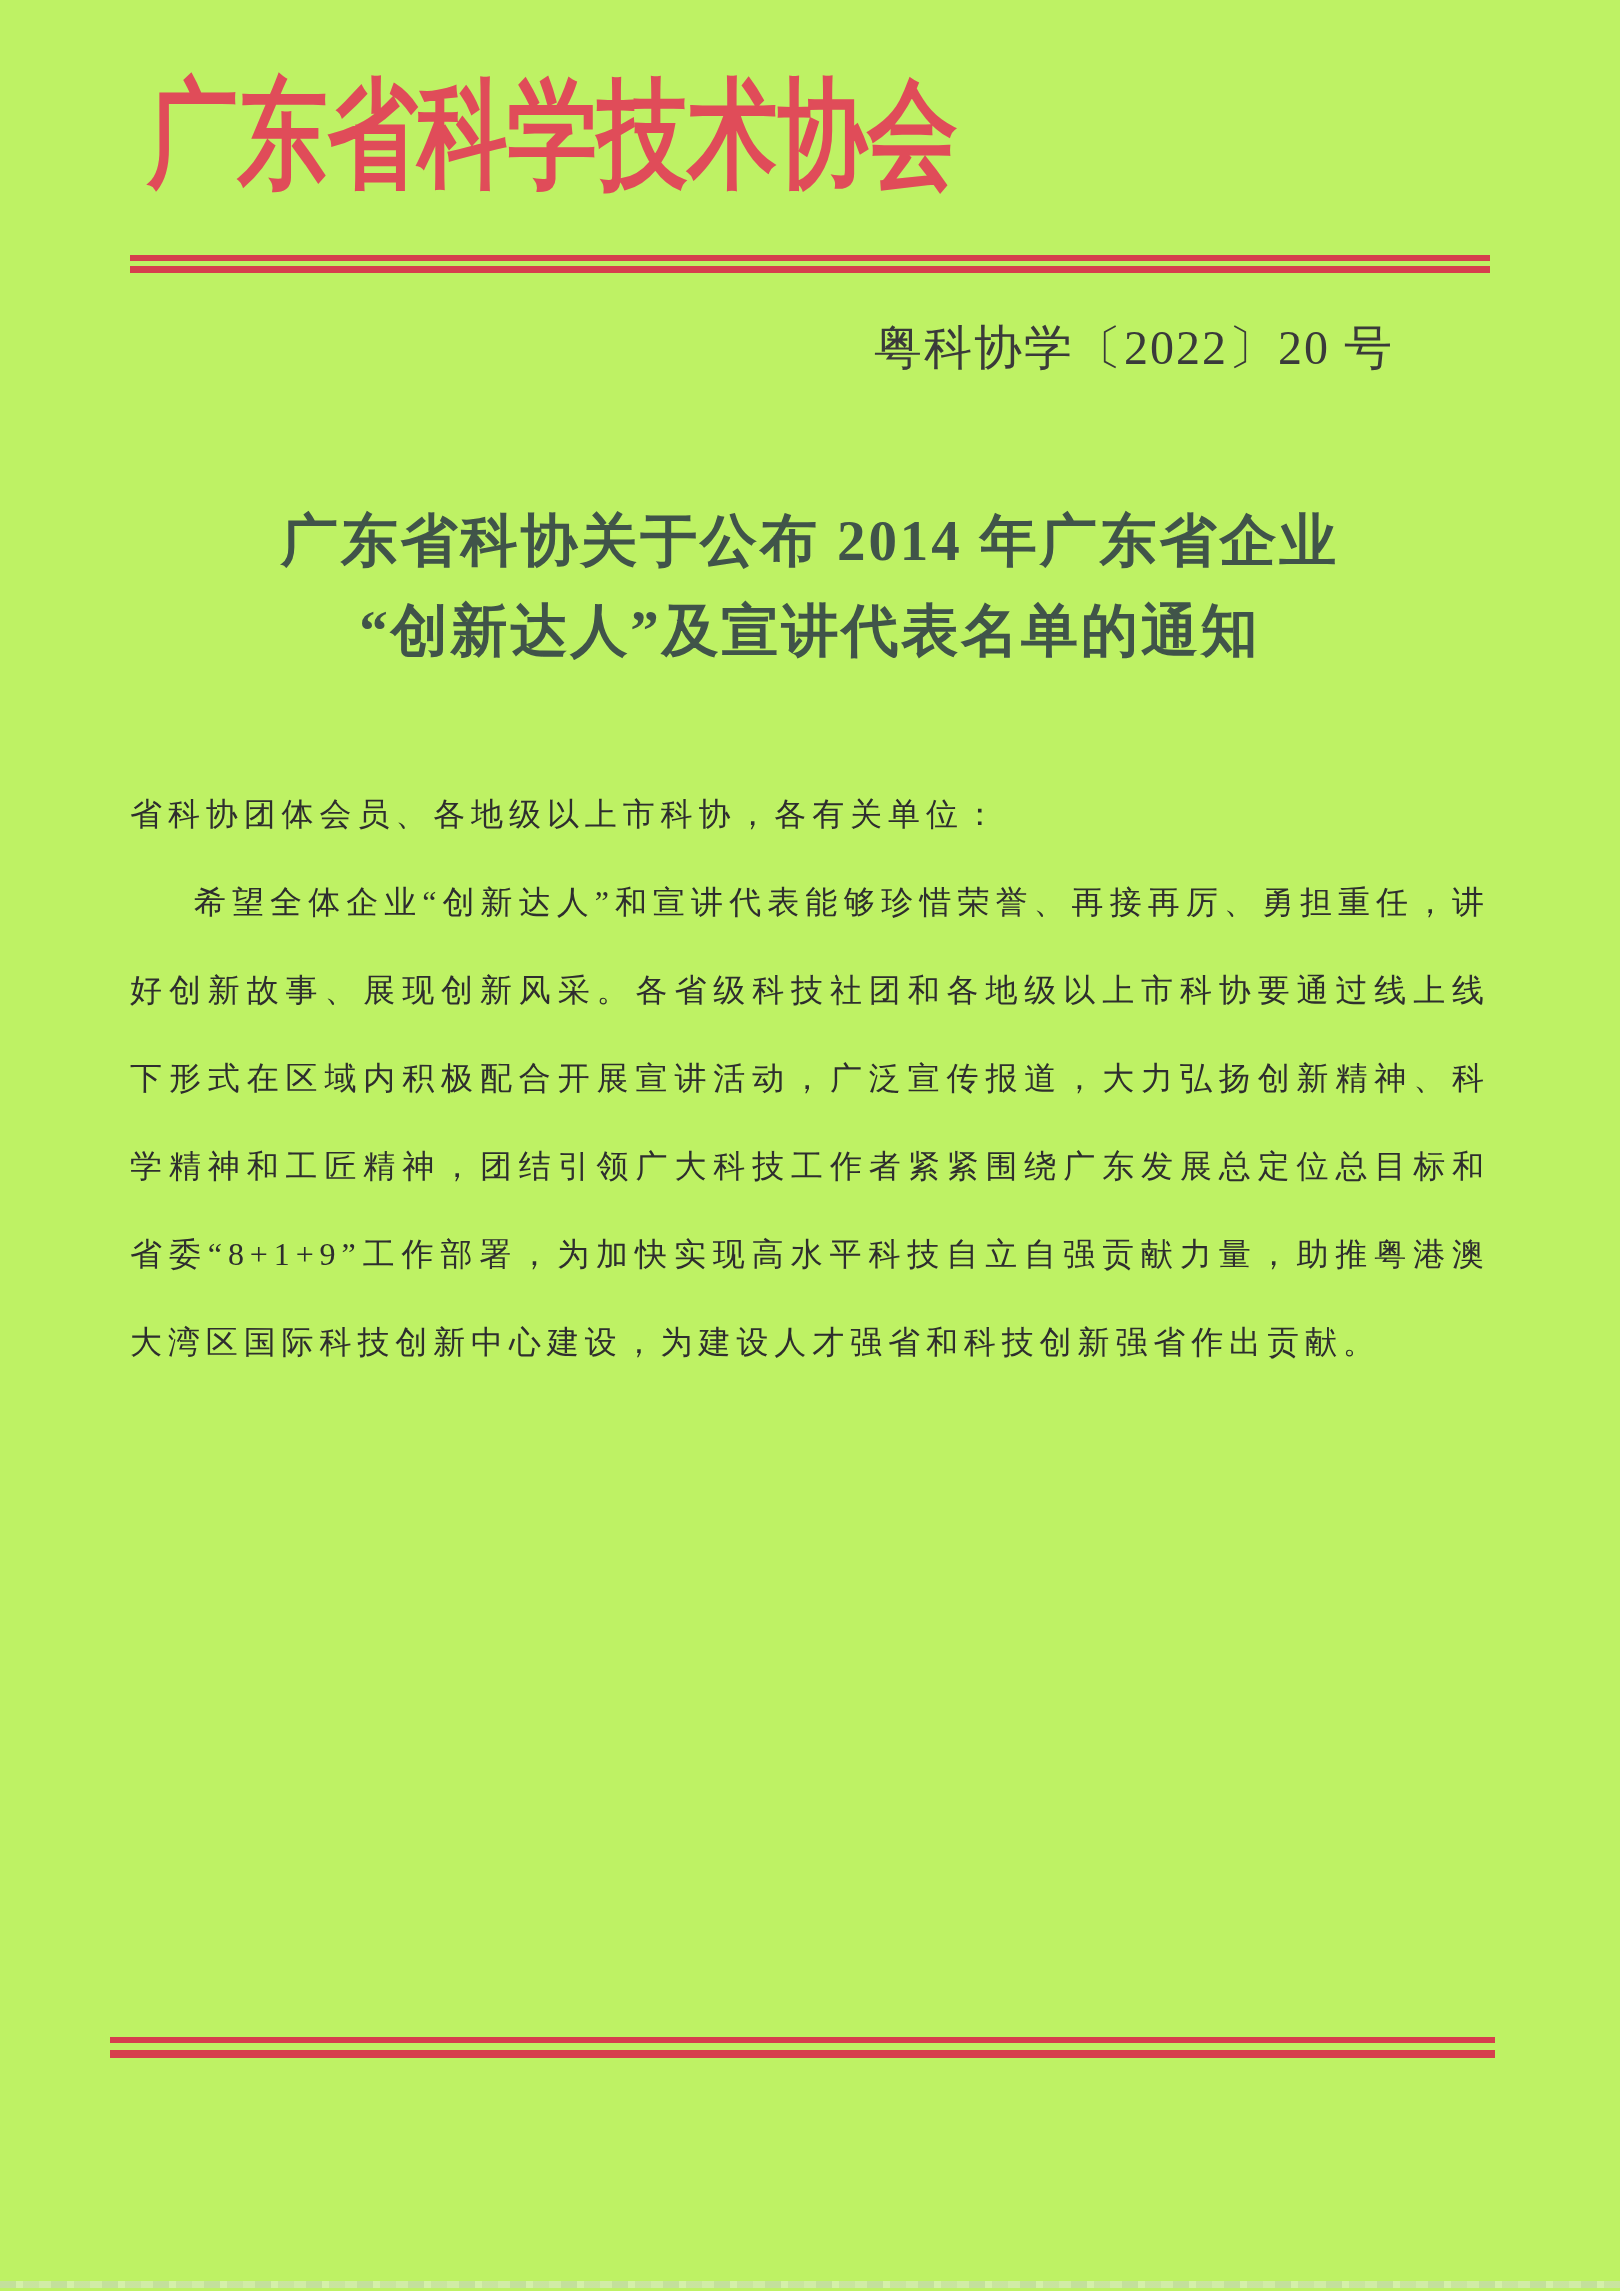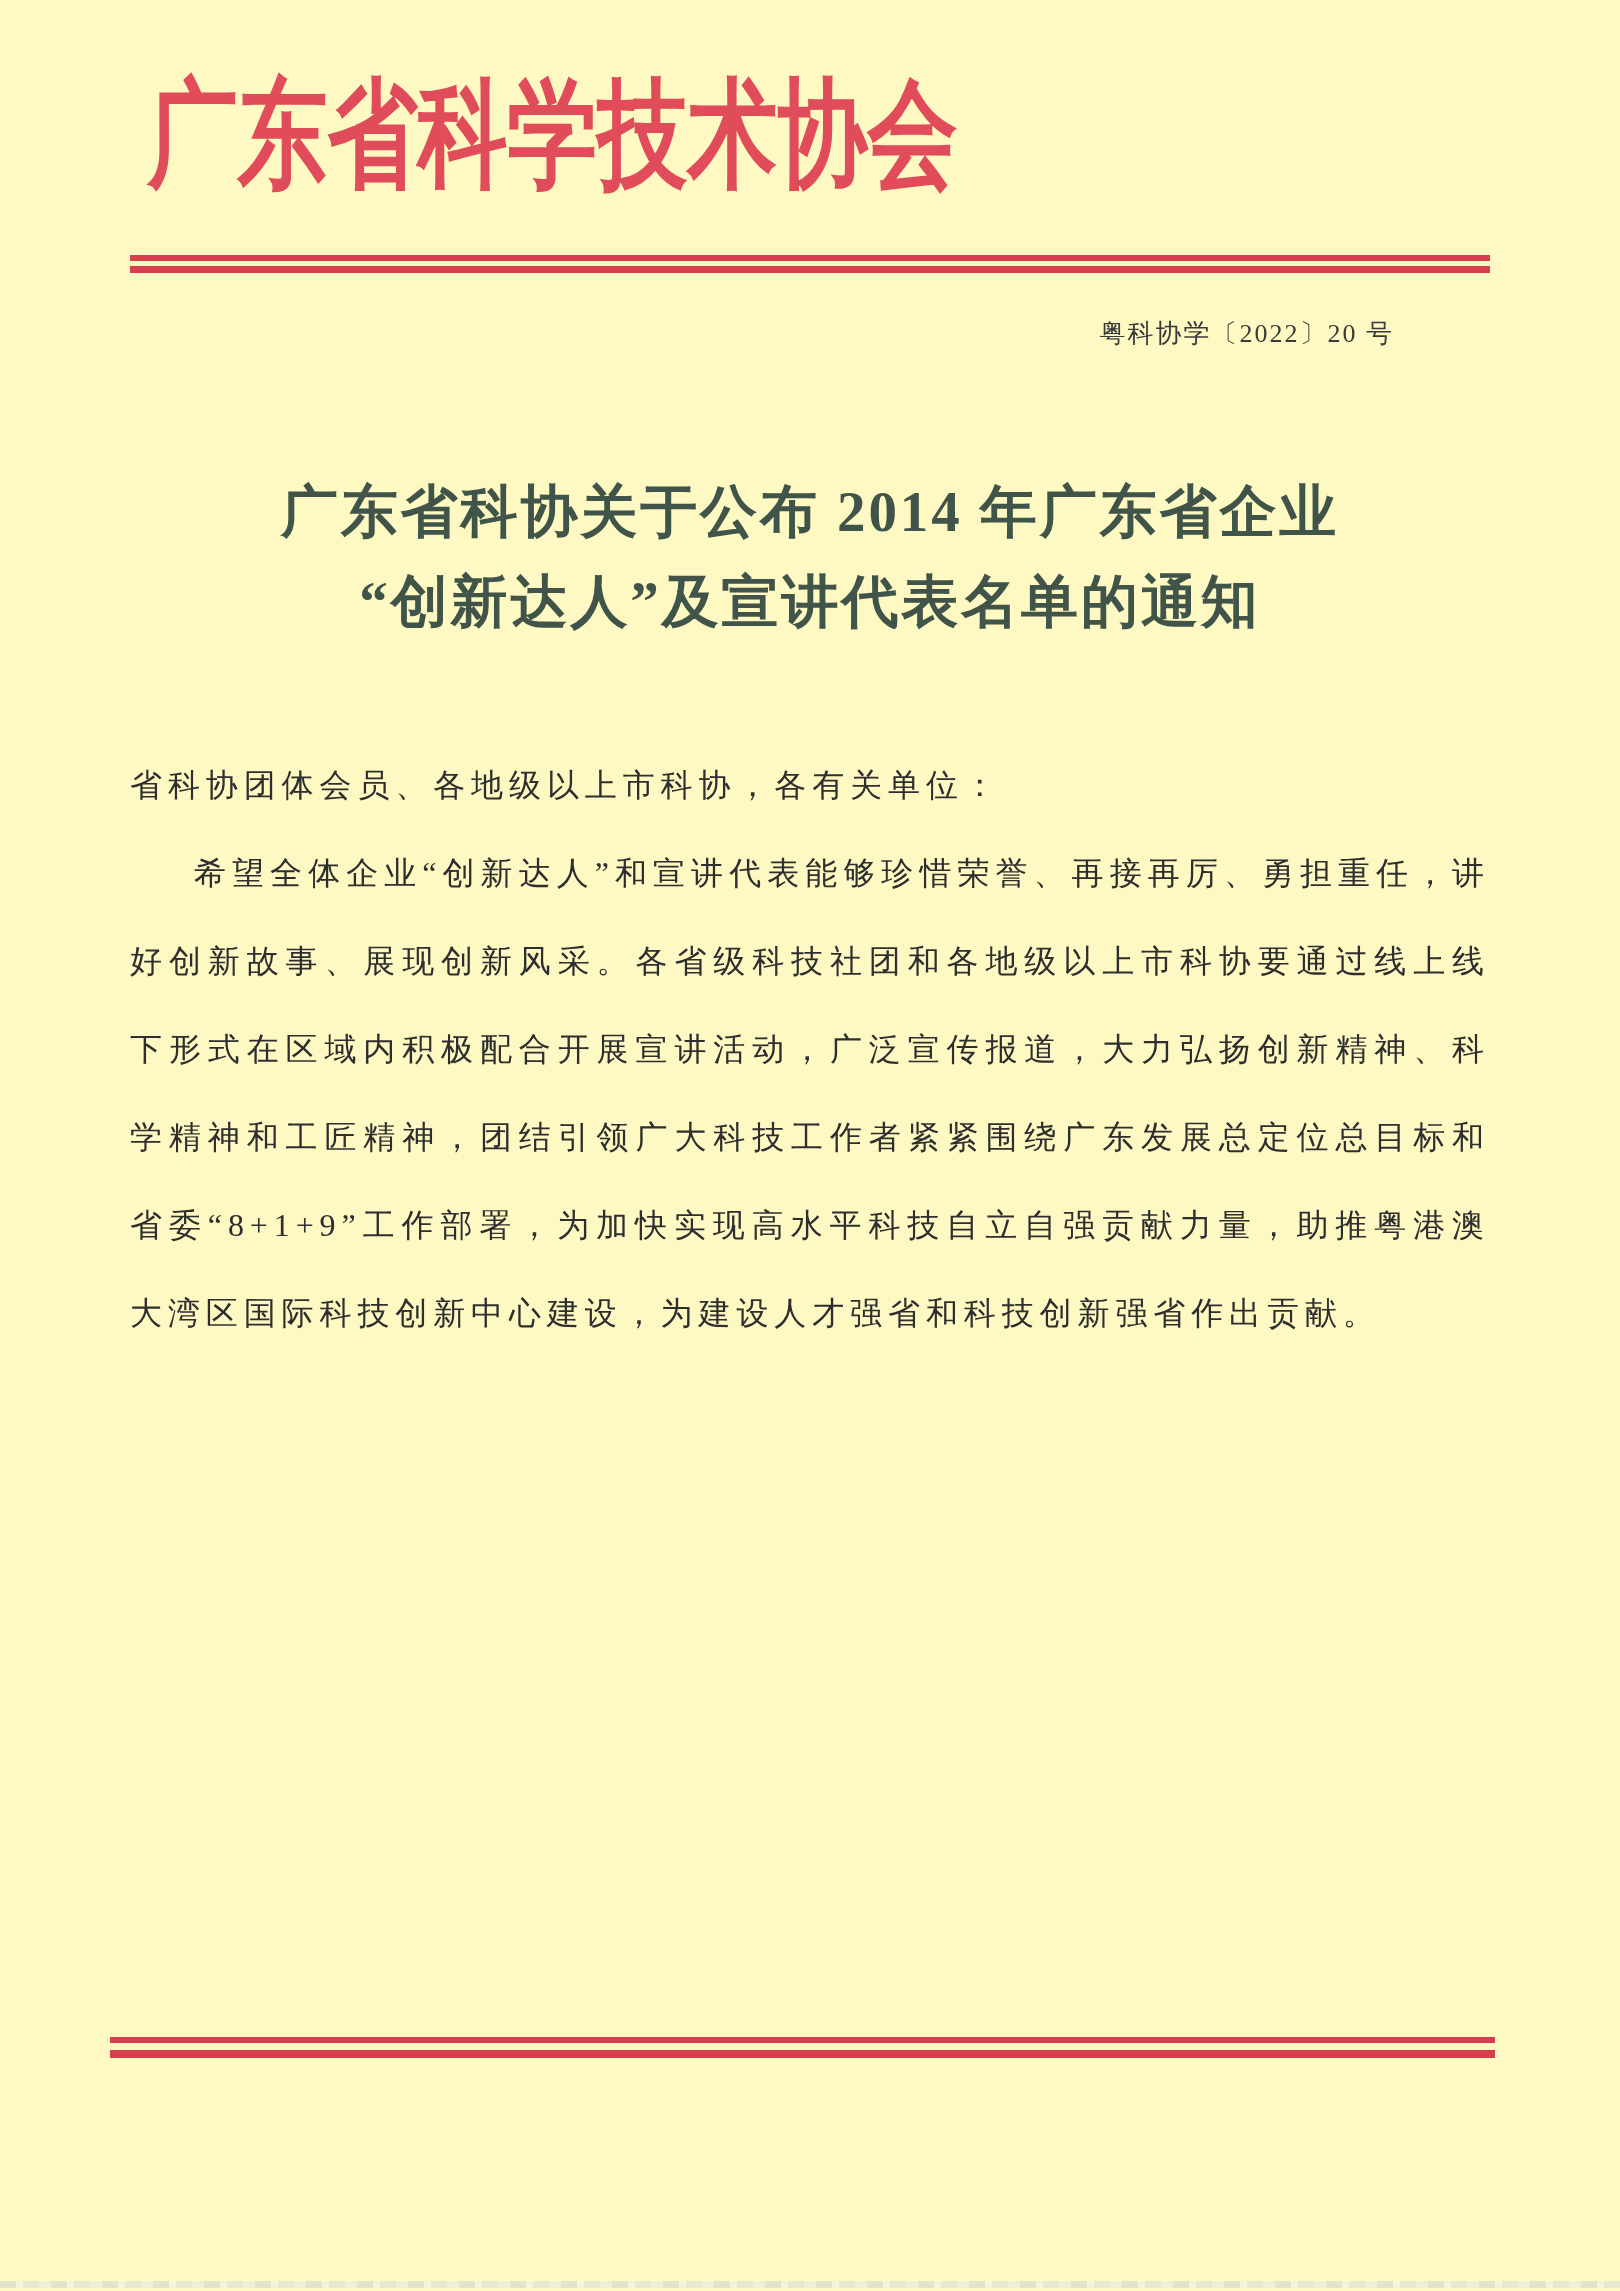--- a/index.html
+++ b/index.html
@@ -2,21 +2,21 @@
 <html><head>
 <meta charset="utf-8">
 <style>
   * { margin: 0; padding: 0; box-sizing: border-box; }
   html, body { background: #9a9a9a; }
   .page {
     position: relative;
     width: 1620px;
     height: 2292px;
     margin: 0 auto;
-    background: #fef9c3;
+    background: #bef264;
     overflow: hidden;
     font-family: "Liberation Serif", "DejaVu Serif", serif;
   }
   .content { padding: 0 130px; }
 
   
   .letterhead {
     margin-top: 94px;
     height: 147px;
     text-align: left;
@@ -35,21 +35,21 @@
   .header-rule { margin-top: 13.7px; }
   .header-rule .rule-thick { height: 5.9px; background: var(--rule-red); }
   .header-rule .rule-gap { height: 5.9px; }
   .header-rule .rule-thin { height: 6.9px; background: var(--rule-red); }
 
   
   .doc-number-row {
     margin-top: 43px;
     text-align: right;
     padding-right: 96px;
-    font-size: 26px;
+    font-size: 48px;
     color: #3a3a3a;
     letter-spacing: 2px;
   }
 
   
   .notice-title {
     margin-top: 116px;
     text-align: center;
     color: var(--title-green);
     font-weight: bold;

